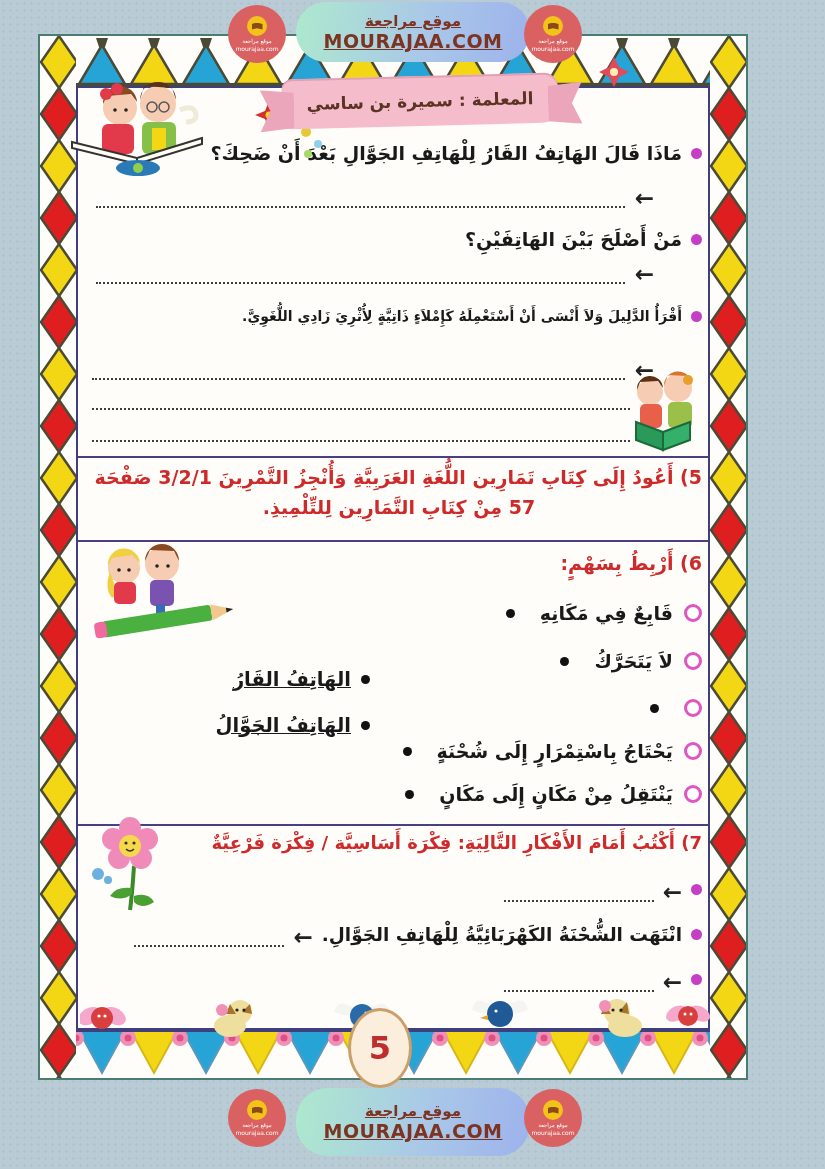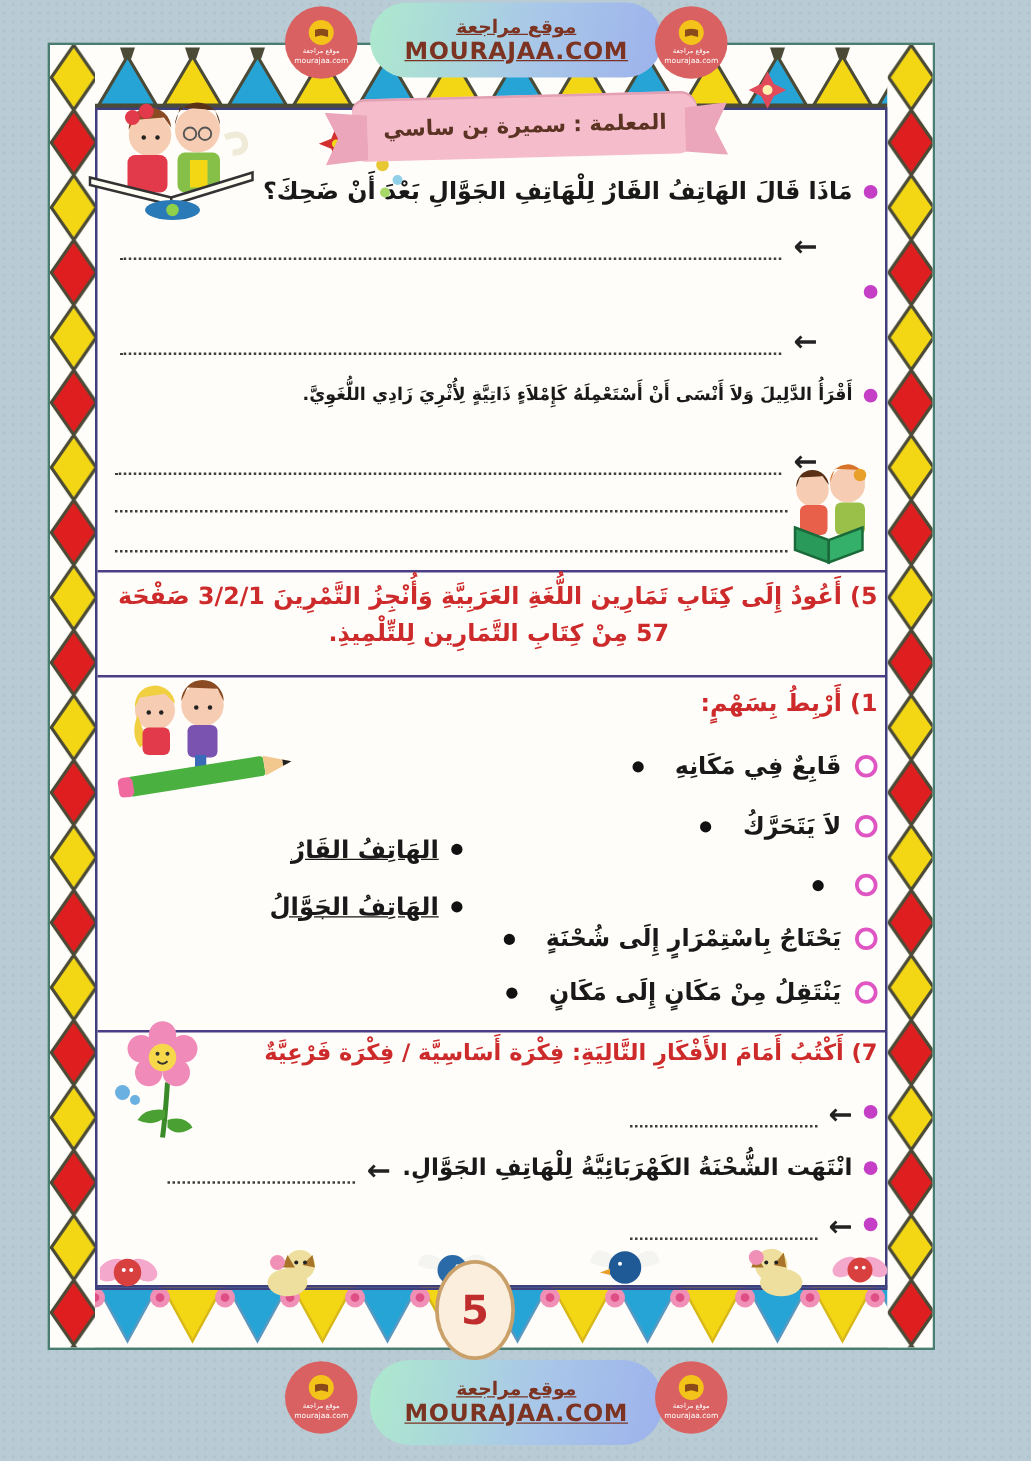--- a/index.html
+++ b/index.html
@@ -224,20 +224,21 @@
     <span class="mdot"></span>
     <span class="qtext">مَاذَا قَالَ الهَاتِفُ القَارُ لِلْهَاتِفِ الجَوَّالِ بَعْدَ أَنْ ضَحِكَ؟</span>
   </div>
   <div class="answer" style="left:56px;right:92px;top:148px">
     <span class="arrow">←</span>
     <span class="dotfill"></span>
   </div>
 
   <div class="qline" style="top:192px">
     <span class="mdot"></span>
+    <span class="qtext">مَنْ أَصْلَحَ بَيْنَ الهَاتِفَيْنِ؟</span>
   </div>
   <div class="answer" style="left:56px;right:92px;top:224px">
     <span class="arrow">←</span>
     <span class="dotfill"></span>
   </div>
 
   <div class="qline" style="top:272px">
     <span class="mdot"></span>
     <span class="qtext" style="font-size:14px">أَقْرَأُ الدَّلِيلَ وَلاَ أَنْسَى أَنْ أَسْتَعْمِلَهُ كَإِمْلاَءٍ ذَاتِيَّةٍ لِأُثْرِيَ زَادِي اللُّغَوِيَّ.</span>
   </div>
@@ -258,21 +259,21 @@
     <rect x="46" y="32" width="24" height="26" rx="5" fill="#9ac04a"></rect>
     <path d="M14 52 L41 62 L41 80 L14 70 Z" fill="#2a9a5a" stroke="#1a6a3a" stroke-width="2"></path>
     <path d="M68 52 L41 62 L41 80 L68 70 Z" fill="#34b06a" stroke="#1a6a3a" stroke-width="2"></path>
   </svg>
 
   <div class="divider" style="top:420px"></div>
   <div class="red-line" style="top:430px;right:44px;left:40px;text-align:right">5) أَعُودُ إِلَى كِتَابِ تَمَارِين اللُّغَةِ العَرَبِيَّةِ وَأُنْجِزُ التَّمْرِينَ 3/2/1 صَفْحَة</div>
   <div class="red-line" style="top:460px;right:28px;left:40px;text-align:center">57 مِنْ كِتَابِ التَّمَارِين لِلتِّلْمِيذِ.</div>
   <div class="divider" style="top:504px"></div>
 
-  <div class="red-line" style="top:516px;right:44px">1) أَرْبِطُ بِسَهْمٍ:</div>
+  <div class="red-line" style="top:516px;right:44px">6) أَرْبِطُ بِسَهْمٍ:</div>
 
   <svg class="illu" style="left:44px;top:506px" width="160" height="96" viewBox="0 0 160 96">
     <circle cx="40" cy="26" r="16" fill="#f6cdb2"></circle>
     <path d="M24 24 a16 16 0 0 1 32 -3 l-8 -8 -20 3 Z" fill="#f0d040"></path>
     <path d="M26 30 q-6 16 2 26 l6 -4 Z" fill="#f0d040"></path>
     <circle cx="35" cy="28" r="1.8" fill="#222"></circle>
       <circle cx="45" cy="28" r="1.8" fill="#222"></circle>
     <circle cx="78" cy="22" r="17" fill="#f6cdb2"></circle>
     <path d="M61 19 a17 17 0 0 1 34 0 l-5 -10 -24 -1 Z" fill="#8a4a22"></path>
     <circle cx="73" cy="24" r="1.8" fill="#222"></circle>

